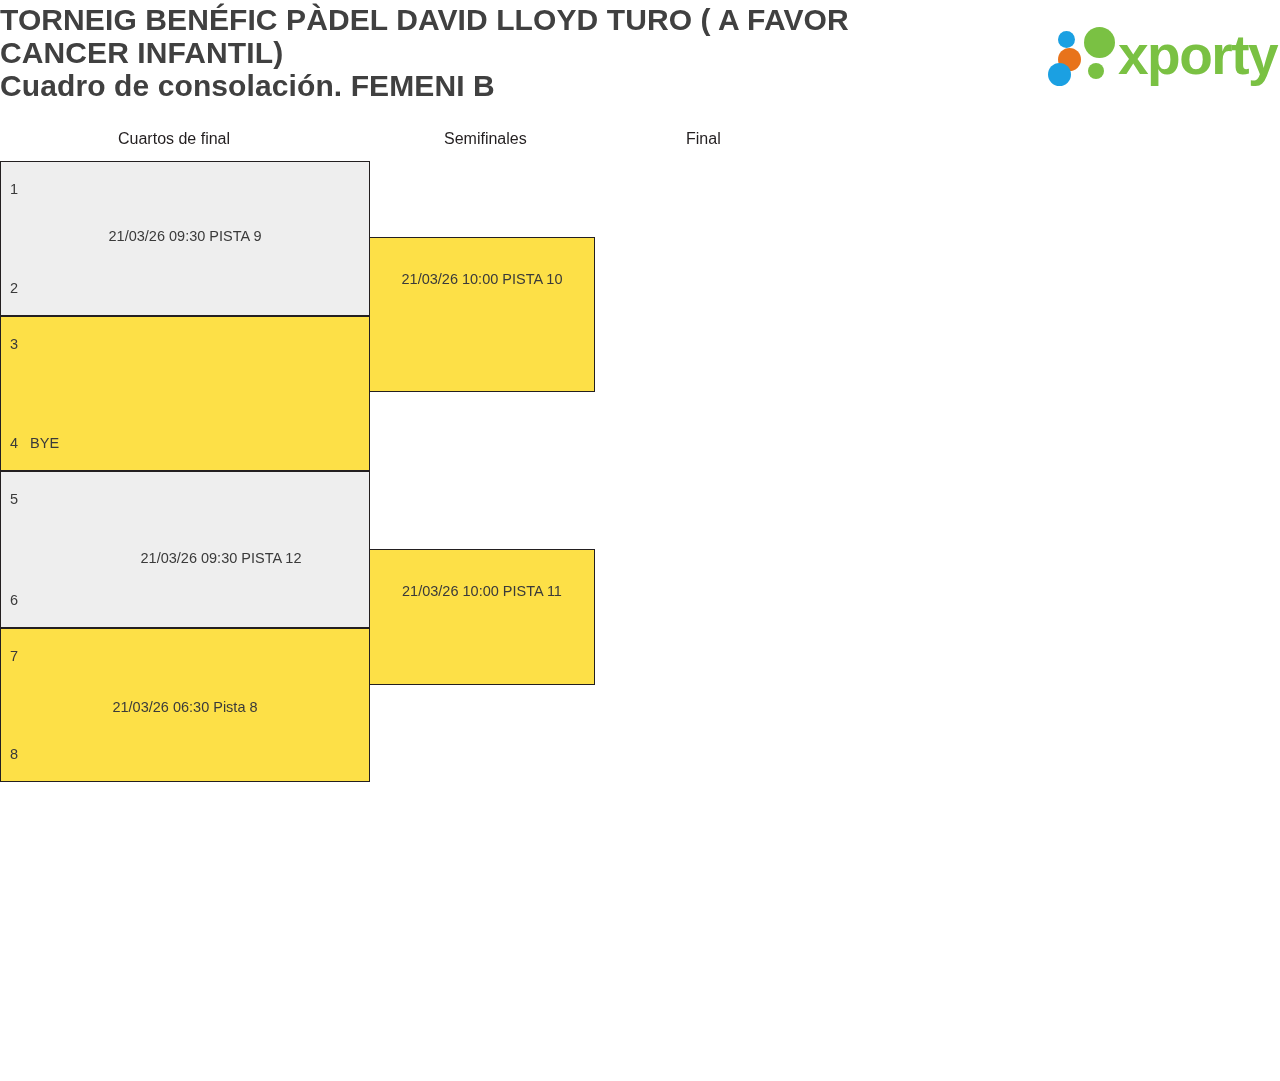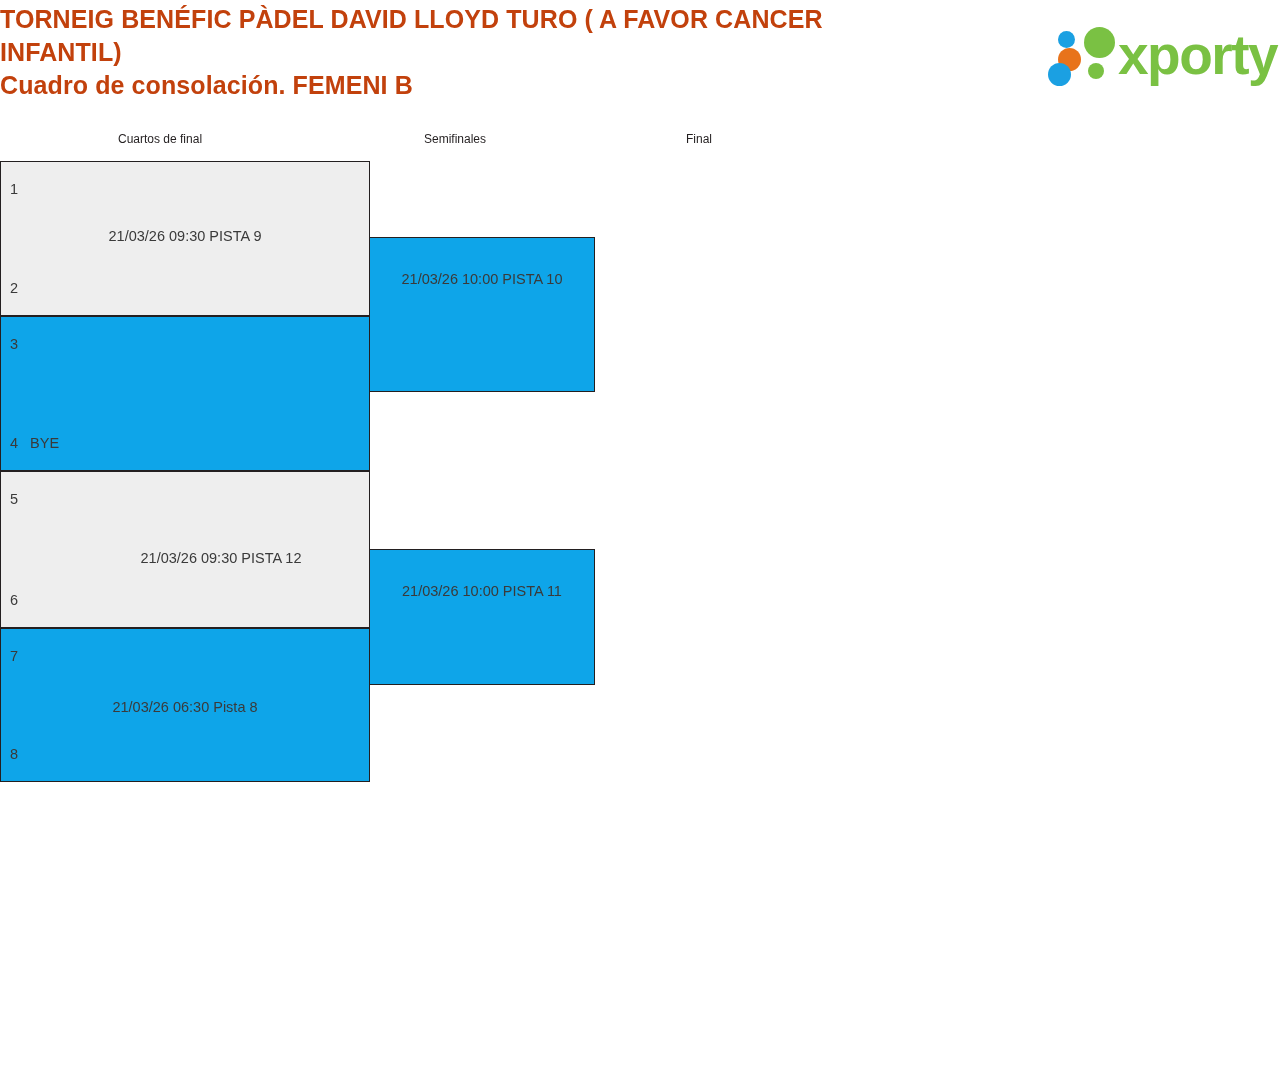--- a/index.html
+++ b/index.html
@@ -20,25 +20,25 @@
   #header {
     position: absolute;
     left: 0; top: 0;
     width: 1280px;
     height: 120px;
   }
   #tournament-title {
     position: absolute;
     left: 0; top: 3px;
     width: 940px;
-    font-size: 25px;
+    font-size: 30px;
     font-weight: bold;
     line-height: 33px;
     letter-spacing: 0.1px;
-    color: #c2410c;
+    color: #404040;
     white-space: pre-wrap;
   }
   #logo {
     position: absolute;
     left: 1042px; top: 27px;
     width: 238px;
     height: 60px;
   }
   #logo-dots {
     position: absolute;
@@ -62,40 +62,40 @@
     font-size: 55px;
     font-weight: bold;
     letter-spacing: -1.5px;
     color: #7ac143;
     line-height: 60px;
   }
 
   
   .round-header {
     position: absolute;
-    font-size: 12px;
+    font-size: 16px;
     color: #231f20;
     line-height: 20px;
     white-space: nowrap;
   }
   #round-header-0 { left: 118px; top: 129px; }
-  #round-header-1 { left: 424px; top: 129px; }
+  #round-header-1 { left: 444px; top: 129px; }
   #round-header-2 { left: 686px; top: 129px; }
 
   
   #bracket {
     position: absolute;
     left: 0; top: 0;
     width: 1280px; height: 1081px;
   }
   .match {
     position: absolute;
     box-sizing: border-box;
     border: 1px solid #231f20;
-    background: #0ea5e9;
+    background: #fde047;
   }
   .match.shaded { background: #eeeeee; }
 
   .seed {
     position: absolute;
     left: 9px;
     font-size: 14.5px;
     color: #3a3a3a;
     line-height: 18px;
     white-space: nowrap;

